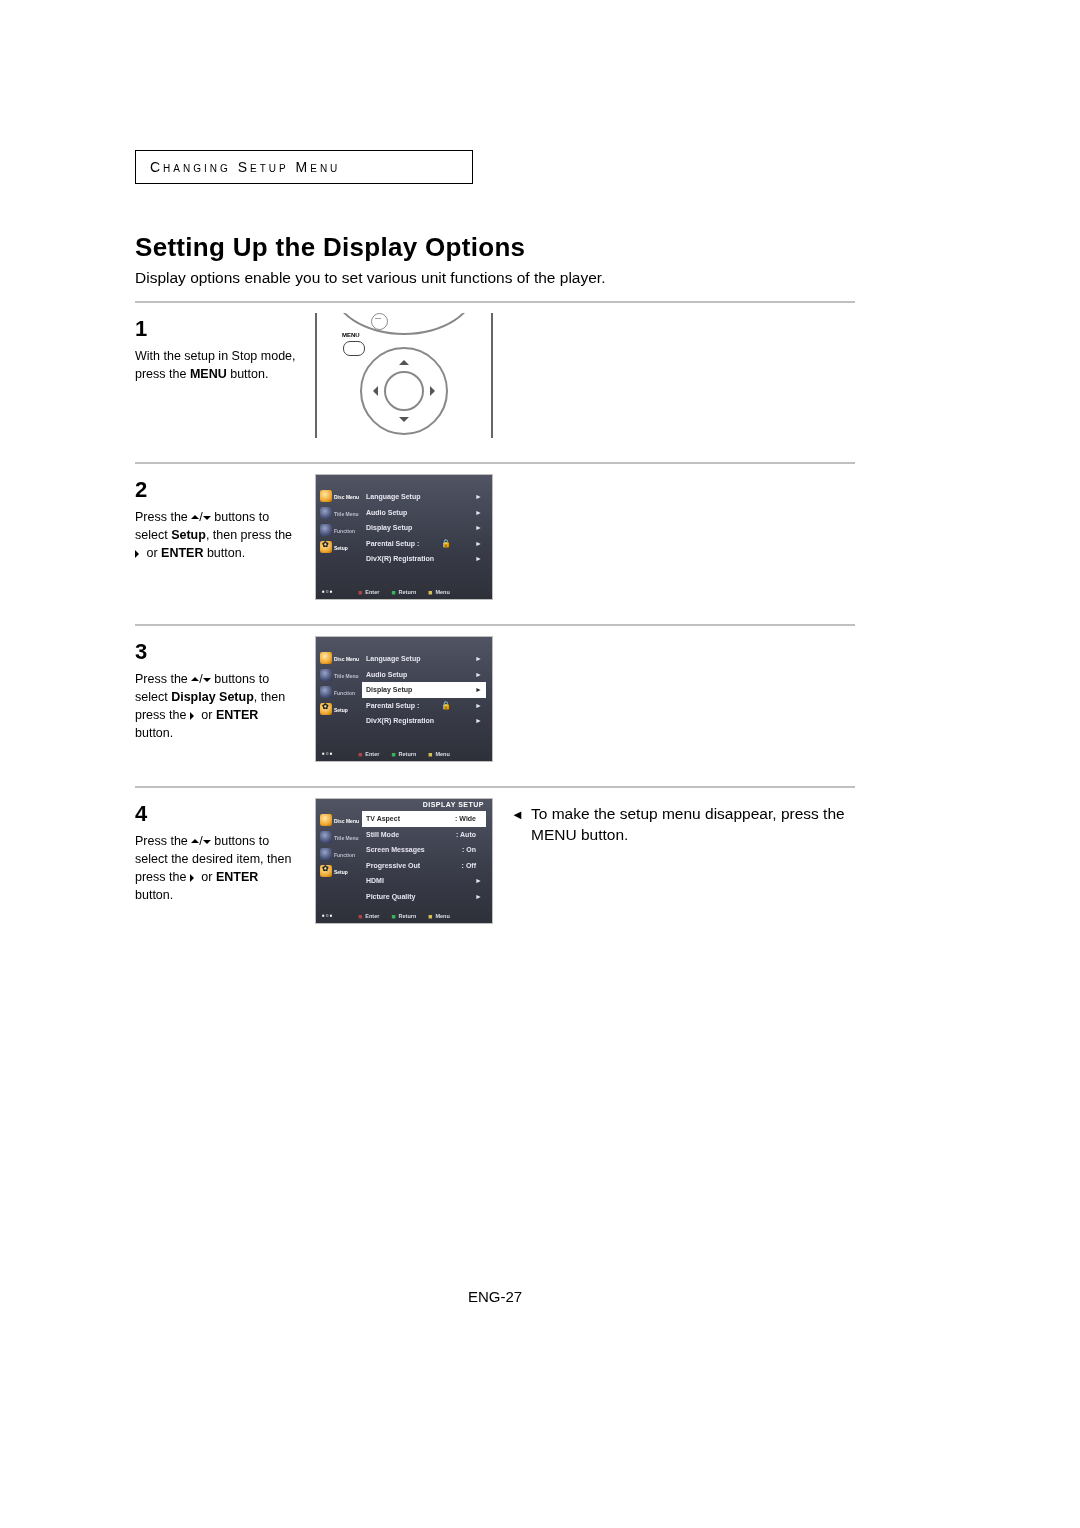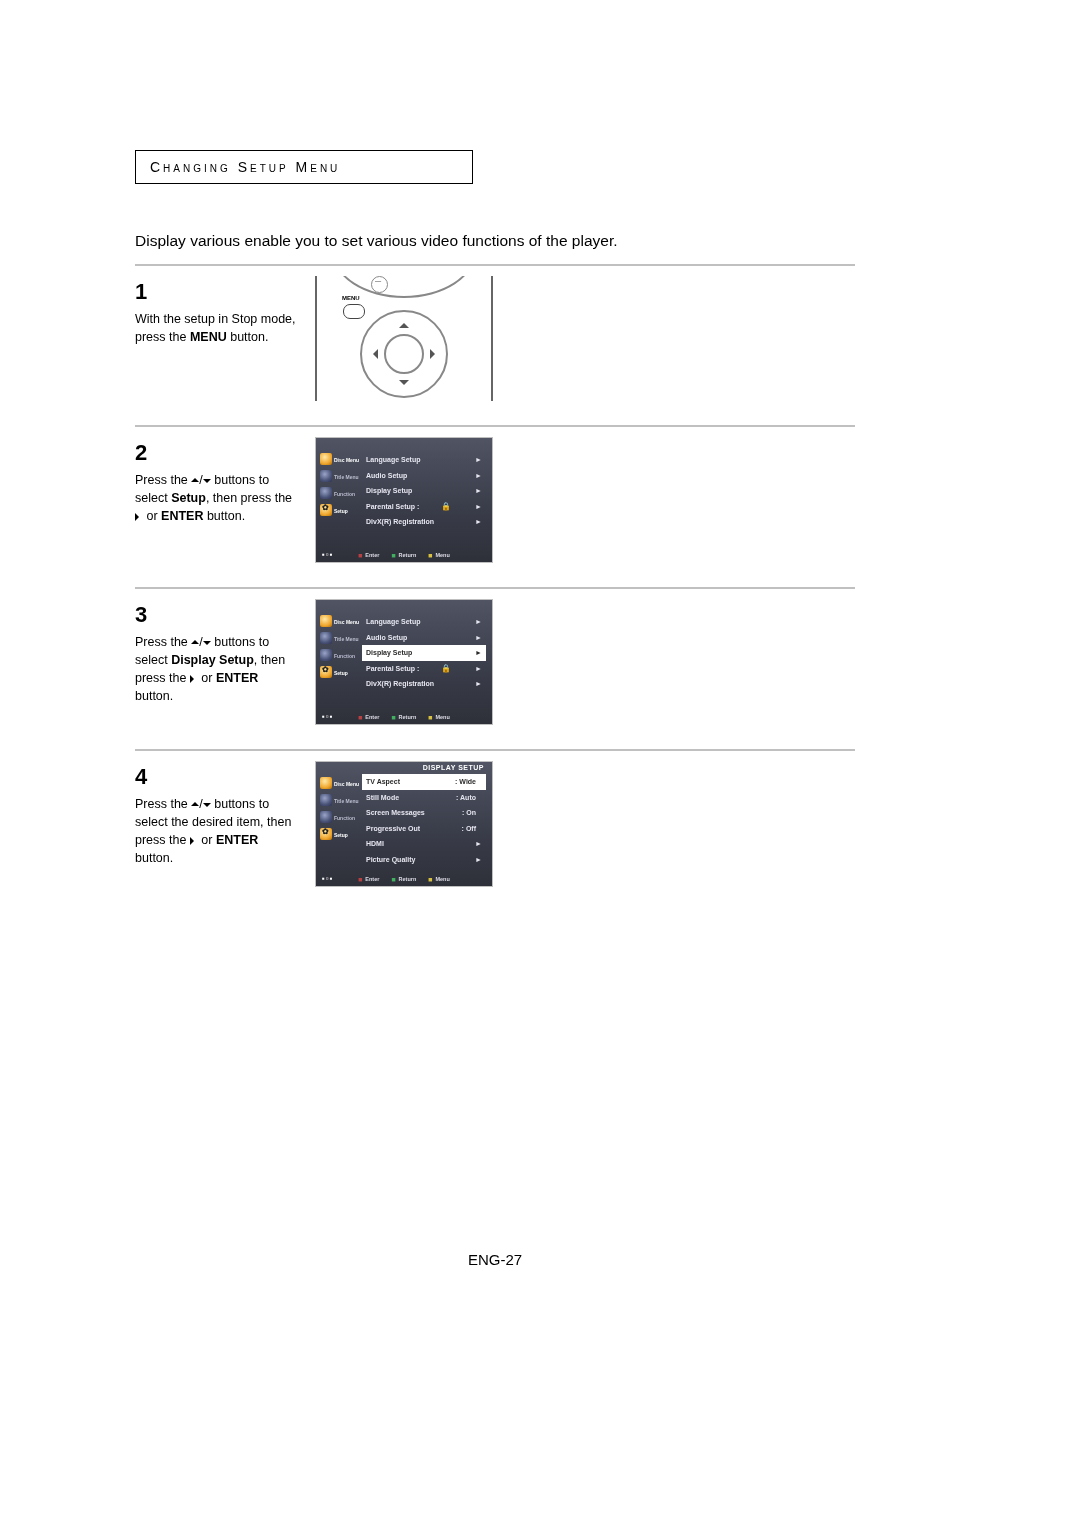--- a/index.html
+++ b/index.html
@@ -287,21 +287,22 @@
   .g-rt::before { content: ""; display:inline-block; border:4.5px solid transparent; border-left-color:#000; transform: translateY(1px); }
   b { font-weight: 700; }
 </style>
 </head>
 <body>
 
 <div class="page">
 
   <div class="header-band">Changing Setup Menu</div>
 
-  <p class="intro">Display various enable you to set various video functions of the player.</p>
+  <h1 class="title">Setting Up the Display Options</h1>
+  <p class="intro">Display options enable you to set various unit functions of the player.</p>
 
   
   <div class="step-row first">
     <div class="step-text">
       <span class="step-num">1</span>
       <span>
         <span>With the setup in Stop mode, press the </span><b>MENU</b><span> button.</span>
       </span>
     </div>
     <div class="step-visual">
@@ -457,18 +458,21 @@
               </div>
           </div>
           <span class="tlhint">▪▫▪</span>
           <div class="footer">
             <span class="fdot">Enter</span>
             <span class="fdot g">Return</span>
             <span class="fdot y">Menu</span>
           </div>
         </div>
       </div>
+      <div class="note-col">
+        <div class="note-line">To make the setup menu disappear, press the MENU button.</div>
+      </div>
     </div>
   </div>
 
   <div class="pg-num">ENG-27</div>
 
 </div>
 
 </body></html>

